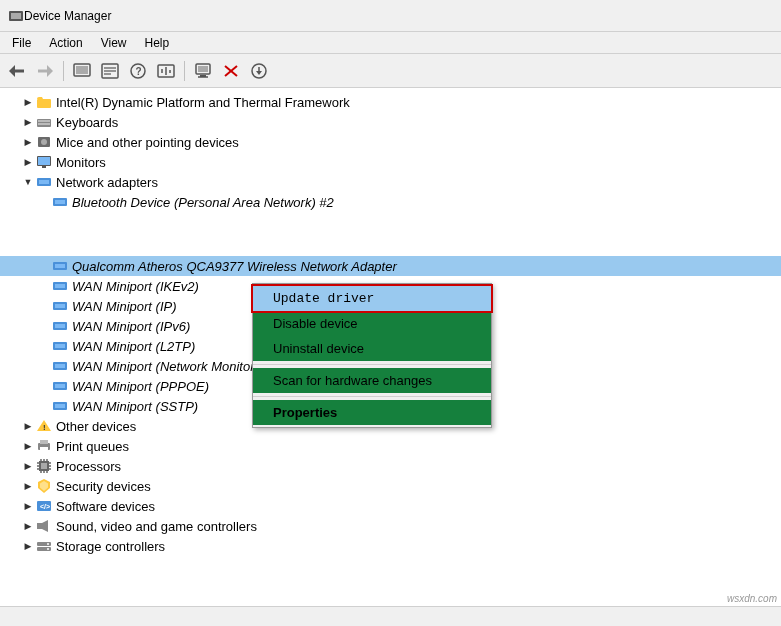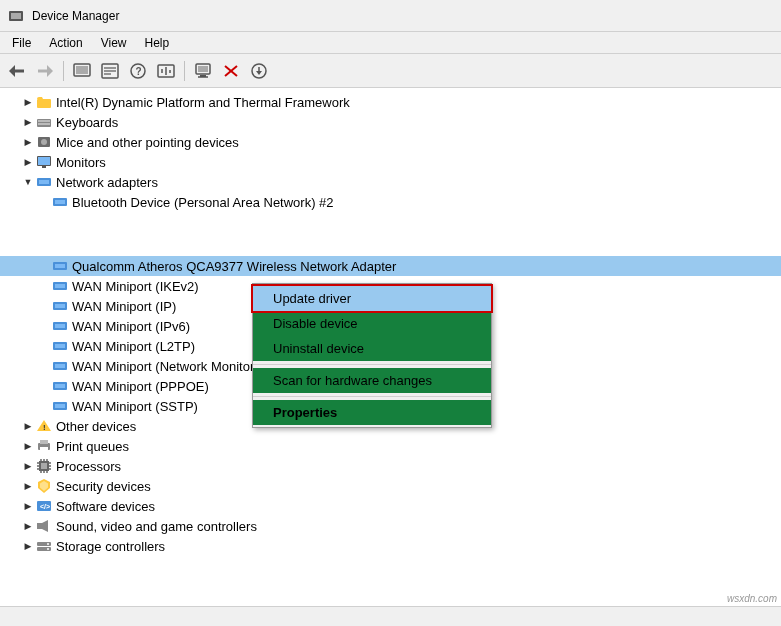--- a/index.html
+++ b/index.html
@@ -13,21 +13,20 @@
     }
 
     
     .title-bar {
       background: #f0f0f0;
       height: 32px;
       display: flex;
       align-items: center;
       padding: 0 8px;
       border-bottom: 1px solid #d0d0d0;
-      gap: 8px;
     }
     .title-bar-text {
       font-size: 12px;
       font-weight: normal;
       color: #000;
     }
 
     
     .menu-bar {
       background: #f0f0f0;
@@ -111,21 +110,21 @@
       display: flex;
       align-items: center;
       justify-content: center;
     }
     .item-label {
       font-size: 13px;
       color: #000;
       text-align: center;
     }
     .indent-1 { padding-left: 20px; }
-    .indent-2 { padding-left: 36px; }
+    .indent-2 { padding-left: 36px; font-style: italic; }
 
     
     .status-bar {
       height: 20px;
       background: #f0f0f0;
       border-top: 1px solid #d0d0d0;
       display: flex;
       align-items: center;
       padding: 0 8px;
       font-size: 11px;
@@ -494,21 +493,21 @@
             <rect x="1" y="9" width="14" height="4" rx="1" fill="#888"></rect>
             <circle cx="12" cy="6" r="1" fill="#fff"></circle>
             <circle cx="12" cy="11" r="1" fill="#fff"></circle>
           </svg>
         </span>
         <span class="item-label">Storage controllers</span>
       </div>
     </div>
 
   <div class="context-menu" style="top: 195px; left: 252px; width: 240px;">
-    <div class="context-menu-item highlighted" style="background: #99c9ef; outline: 2px solid #cc0000; font-weight: normal;">
+    <div class="context-menu-item highlighted" style="background: #99c9ef; outline: 2px solid #cc0000; font-weight: normal; font-family: Liberation Mono, monospace;">
       <span>Update driver</span>
     </div>
     <div class="context-menu-item">
       <span>Disable device</span>
     </div>
     <div class="context-menu-item">
       <span>Uninstall device</span>
     </div>
     <div class="context-menu-separator"></div>
     <div class="context-menu-item">

